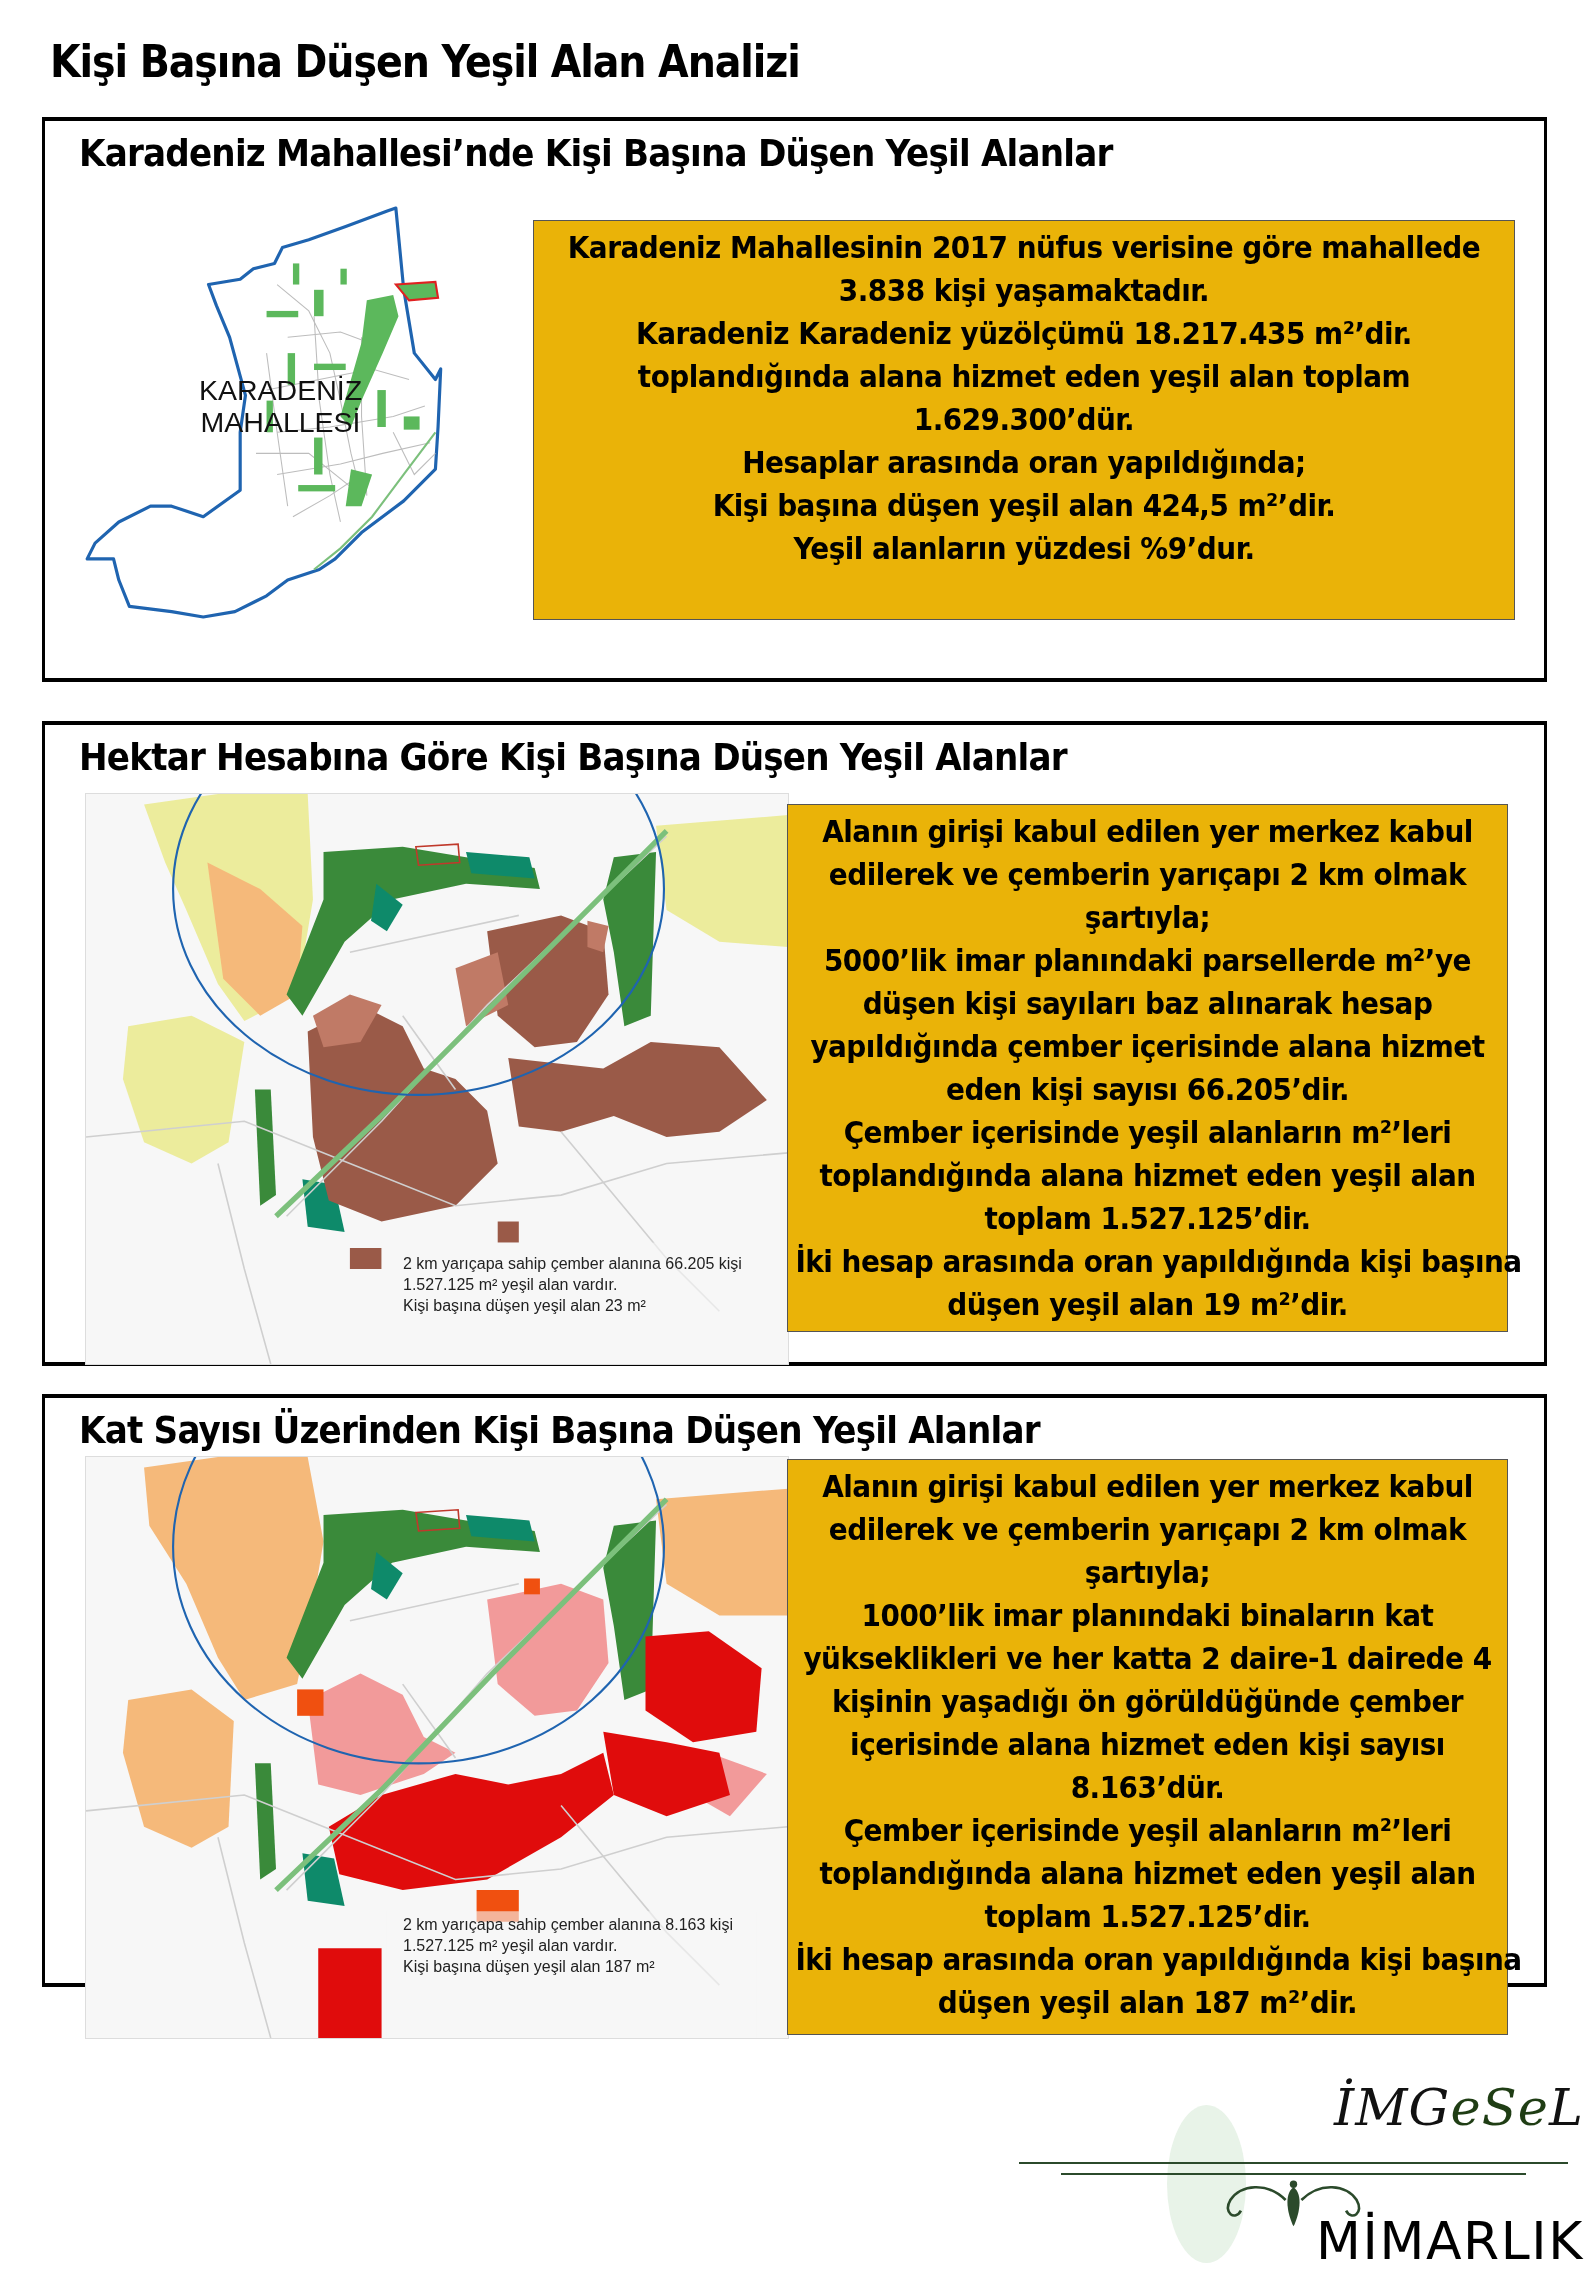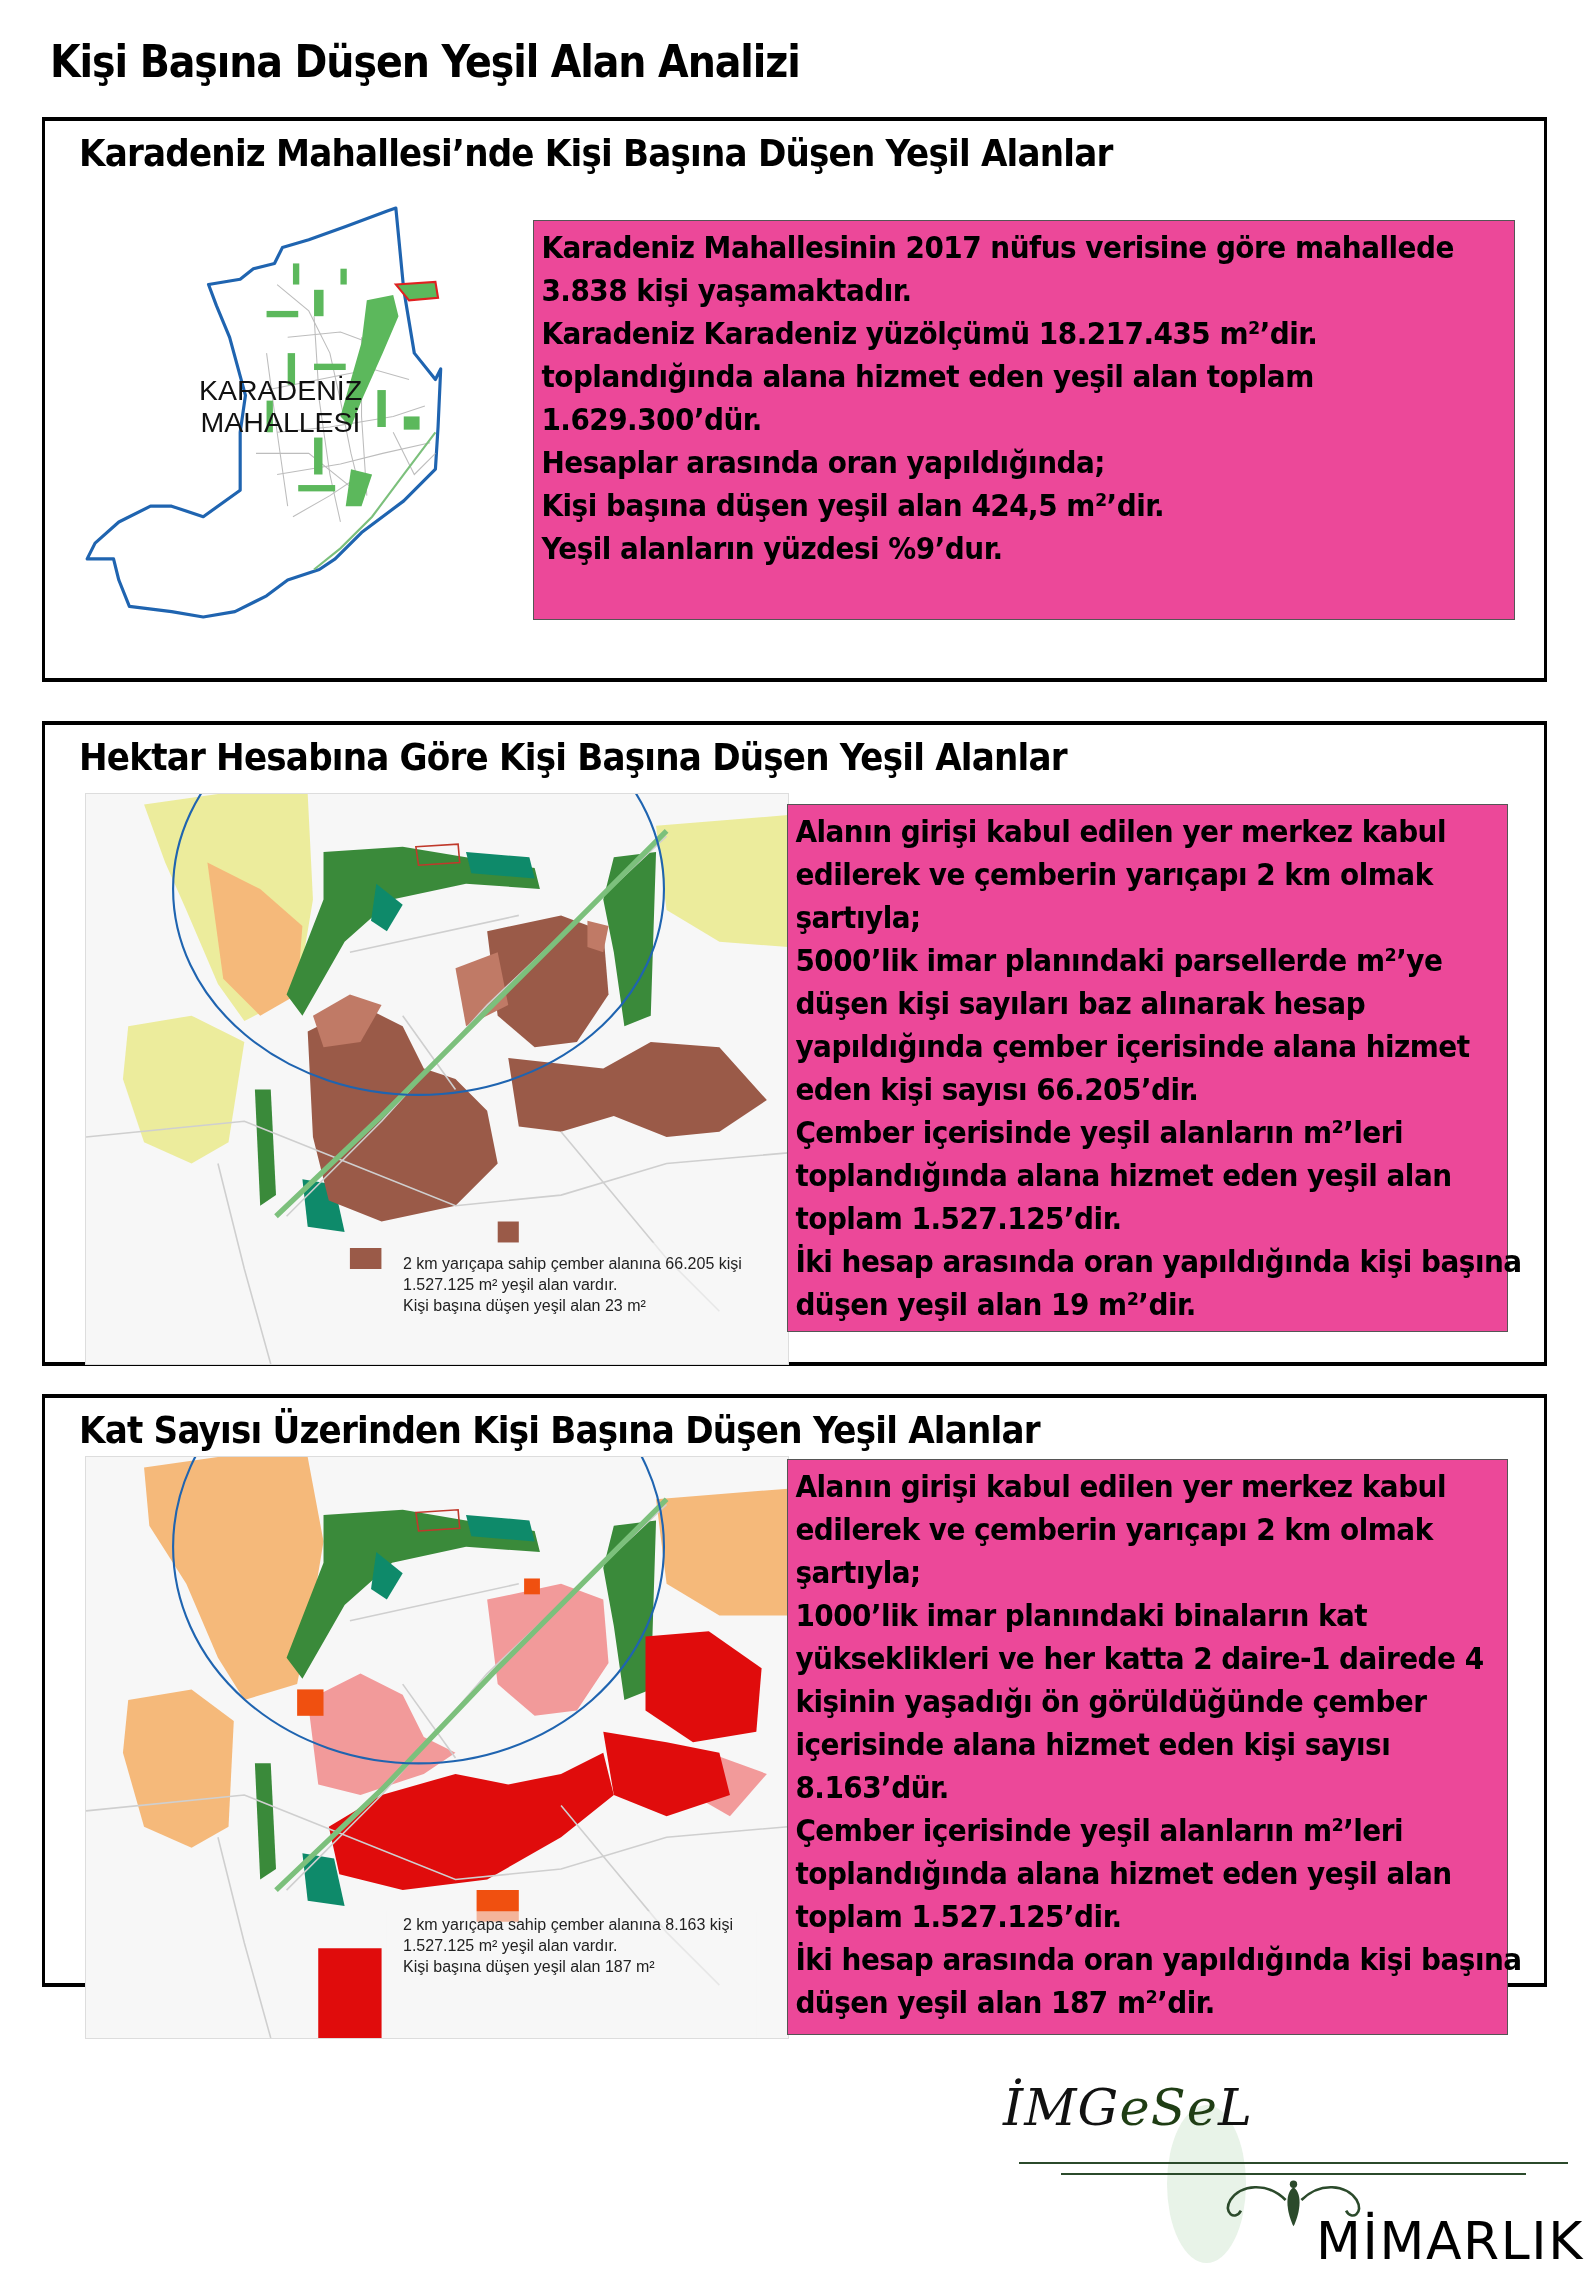--- a/index.html
+++ b/index.html
@@ -6,40 +6,40 @@
   body { width:1597px; height:2295px; position:relative; overflow:hidden;
          font-family:"DejaVu Sans Condensed","DejaVu Sans","Liberation Sans",sans-serif; color:#000; }
   .page-title { position:absolute; left:50px; top:36px; font-size:44px; font-weight:bold;
                 letter-spacing:-1.1px; font-stretch:condensed; }
   .section { position:absolute; left:42px; width:1505px; border:3.2px solid #000; box-sizing:border-box;
              border-top-width:4.2px; border-bottom-width:4.8px; background:#fff; }
   #sec1 { top:117px; height:565px; }
   #sec2 { top:721px; height:645px; }
   #sec3 { top:1394px; height:593px; }
   .sec-title { position:absolute; left:34px; top:9.5px; font-size:38px; font-weight:bold; letter-spacing:-0.8px; white-space:nowrap; }
-  .textbox { position:absolute; border:1.1px solid #555; background:#ec4899; box-sizing:border-box;
-             padding:5.3px 7.4px; font-size:31px; font-weight:bold; line-height:43px; letter-spacing:-0.5px; }
+  .textbox { position:absolute; border:1.1px solid #555; background:#eab308; box-sizing:border-box;
+             padding:5.3px 7.4px; font-size:31px; font-weight:bold; line-height:43px; letter-spacing:-0.5px;text-align:center; }
   .textbox p { margin:0; white-space:nowrap; }
   #sec1 .textbox { left:488px; top:99px; width:982px; height:400px; }
   #sec2 .textbox { left:742px; top:79px; width:721px; height:528px; }
   #sec3 .textbox { left:742px; top:61px; width:721px; height:576px; }
   .map { position:absolute; overflow:hidden; background:#fafafa; }
   #sec1 .map { left:21px; top:58px; width:475px; height:496px; background:#fff; }
   #sec2 .map, #sec3 .map { left:40px; top:68px; width:702px; height:570px; border:0.5px solid #ddd; }
   #sec3 .map { top:58px; height:581px; }
   .map svg { width:100%; height:100%; display:block; }
   .map-caption { position:absolute; left:317px; font-family:"Liberation Sans",sans-serif; font-size:16px;
                  line-height:21px; color:#222; white-space:nowrap; }
   #sec2 .map-caption { top:459px; }
   #sec3 .map-caption { top:457px; }
   .map-label { position:absolute; left:127px; top:195px; font-family:"Liberation Sans",sans-serif; font-size:28.5px;
                line-height:32px; color:#111; text-align:center;margin-left:6px; }
   .logo { position:absolute; left:1003px; top:2073px; width:581px; height:222px; }
   .logo-oval { position:absolute; left:164px; top:32px; width:79px; height:158px; border-radius:50%; background:#e8f3e8; }
-  .logo-top { position:absolute; left:0; width:100%; top:5.3px; text-align:left; font-family:"DejaVu Serif",serif;
+  .logo-top { position:absolute; left:0; width:100%; top:5.3px; text-align:right; font-family:"DejaVu Serif",serif;
               font-style:italic; font-size:51px; color:#111; letter-spacing:1.1px; }
   .logo-top .g { color:#1f3d14; }
   .logo-rule { position:absolute; height:2.1px; background:#2b4a2b; }
   .logo-rule.r1 { left:16px; right:16px; top:89px; }
   .logo-rule.r2 { left:58px; right:58px; top:100px; }
   .logo-orn { position:absolute; left:206px; top:106px; width:169px; height:50px; }
   .logo-mid { position:absolute; left:0; width:100%; top:138px; text-align:right; font-family:"DejaVu Sans",sans-serif;
               font-size:52px; letter-spacing:1.6px; color:#000; }
   .logo-url { position:absolute; left:0; width:100%; top:187px; text-align:center; font-family:"DejaVu Sans",sans-serif;
               font-size:31px; color:#111; }

